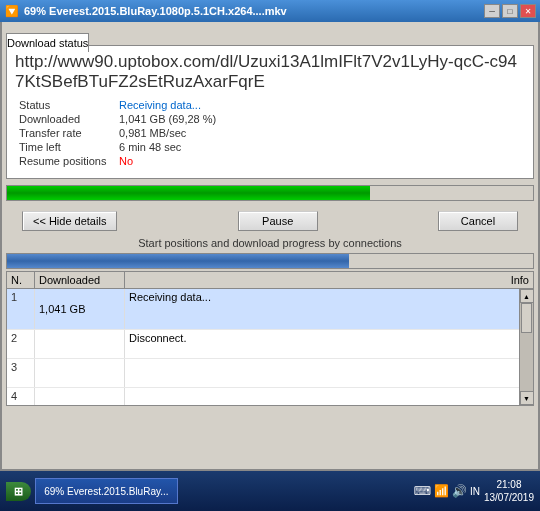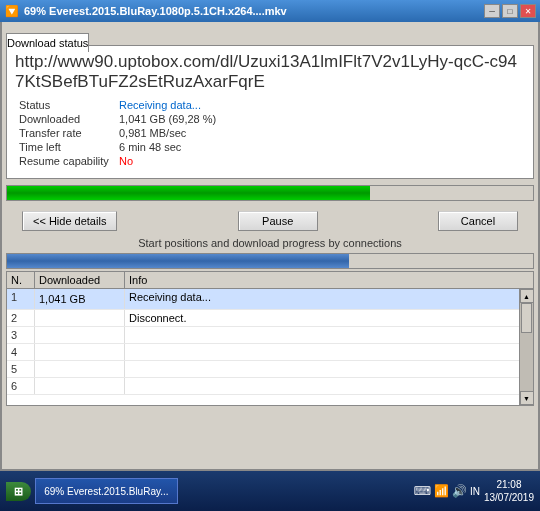--- a/index.html
+++ b/index.html
@@ -201,20 +201,21 @@
       border-right: 1px solid #888;
     }
     .dl-table-header .col-dl {
       width: 90px;
       padding: 2px 4px;
       border-right: 1px solid #888;
     }
     .dl-table-header .col-info {
       flex: 1;
       padding: 2px 4px;
+      text-align: right;
     }
 
     .dl-table-body {
       flex: 1;
       overflow: hidden;
       position: relative;
     }
     .dl-row {
       display: flex;
       font-size: 11px;
@@ -224,21 +225,21 @@
       background: #cce0ff;
     }
     .dl-row .col-n {
       width: 28px;
       padding: 2px 4px;
       border-right: 1px solid #ddd;
       color: #333;
     }
     .dl-row .col-dl {
       width: 90px;
-      padding: 4px 4px;
+      padding: 14px 4px;
       border-right: 1px solid #ddd;
     }
     .dl-row .col-info {
       flex: 1;
       padding: 2px 4px;
     }
 
     .scrollbar-v {
       position: absolute;
       right: 0;
@@ -369,21 +370,21 @@
       </tr>
       <tr>
         <td>Transfer rate</td>
         <td>0,981 MB/sec</td>
       </tr>
       <tr>
         <td>Time left</td>
         <td>6 min 48 sec</td>
       </tr>
       <tr>
-        <td>Resume capability</td>
+        <td>Resume positions</td>
         <td class="resume-no">No</td>
       </tr>
     </tbody>
       </table>
   </div>
 
   <div class="progress-container">
     <div class="progress-fill" style="width: 69%"></div>
   </div>
 

